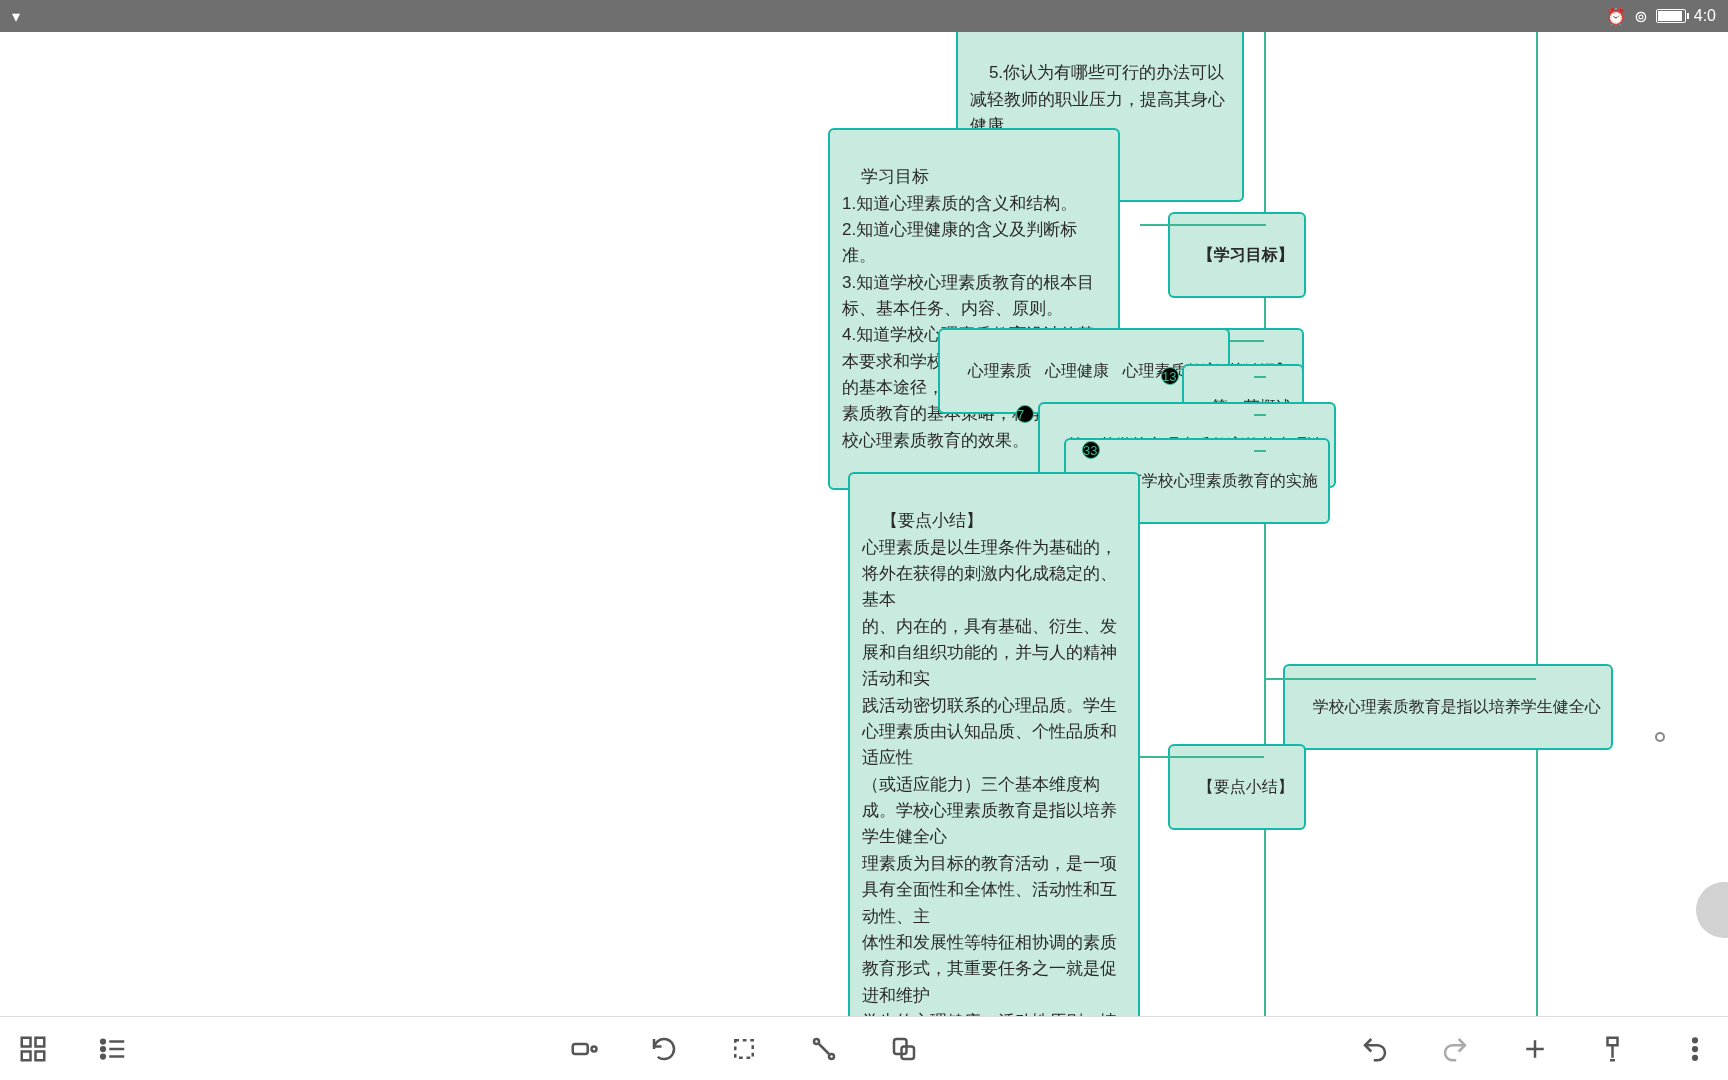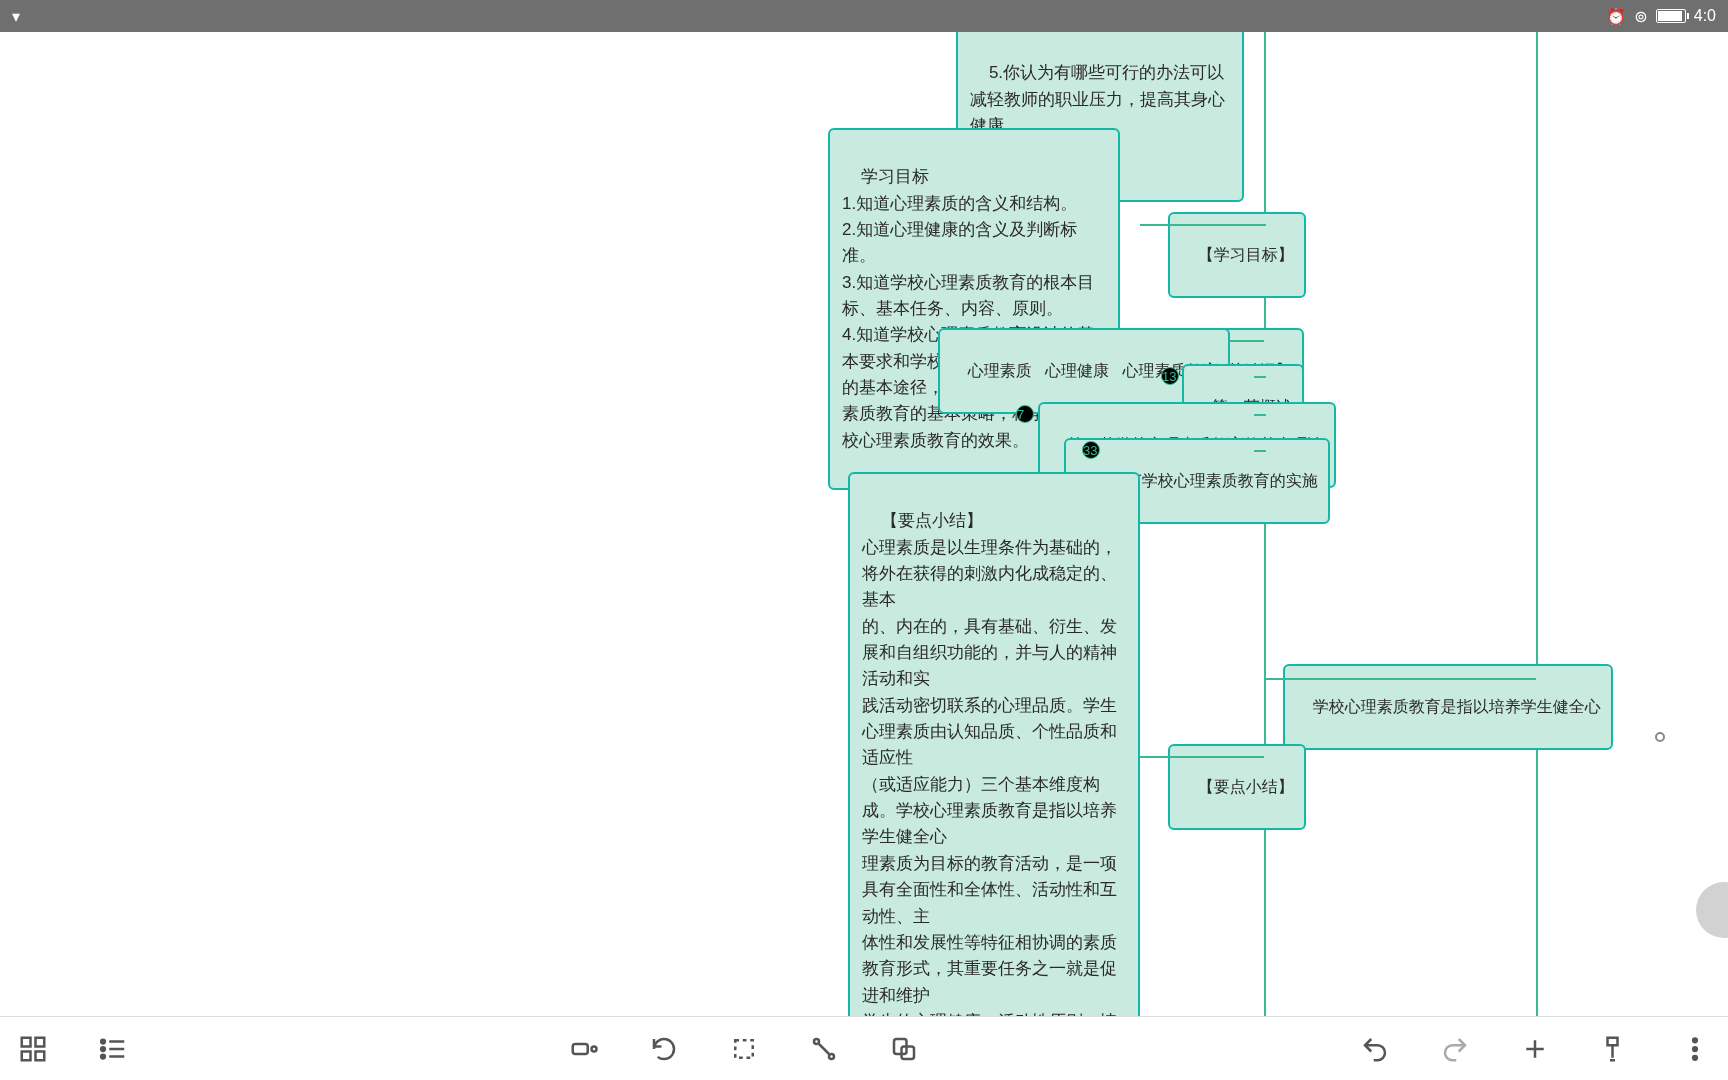--- a/index.html
+++ b/index.html
@@ -106,21 +106,21 @@
   </div>
   <div class="edge h" style="left:1264px; top:646px; width:272px;"></div>
 
   <div class="edge v" style="left:1264px; top:0; height:984px;"></div>
 
   <div class="node" style="left:956px; top:-8px; width:288px;">
     <span>5.你认为有哪些可行的办法可以减轻教师的职业压力，提高其身心健康
 水平？</span>
   </div>
 
-  <div class="node small" style="left:1168px; top:180px;">
+  <div class="node small" style="left:1168px; top:180px;font-weight:bold;">
     <span>【学习目标】</span>
   </div>
   <div class="edge h" style="left:1140px; top:192px; width:124px;"></div>
   <div class="edge h" style="left:1254px; top:192px; width:12px;"></div>
 
   <div class="node" style="left:828px; top:96px; width:292px;">
     <span>学习目标
 1.知道心理素质的含义和结构。
 2.知道心理健康的含义及判断标准。
 3.知道学校心理素质教育的根本目标、基本任务、内容、原则。

